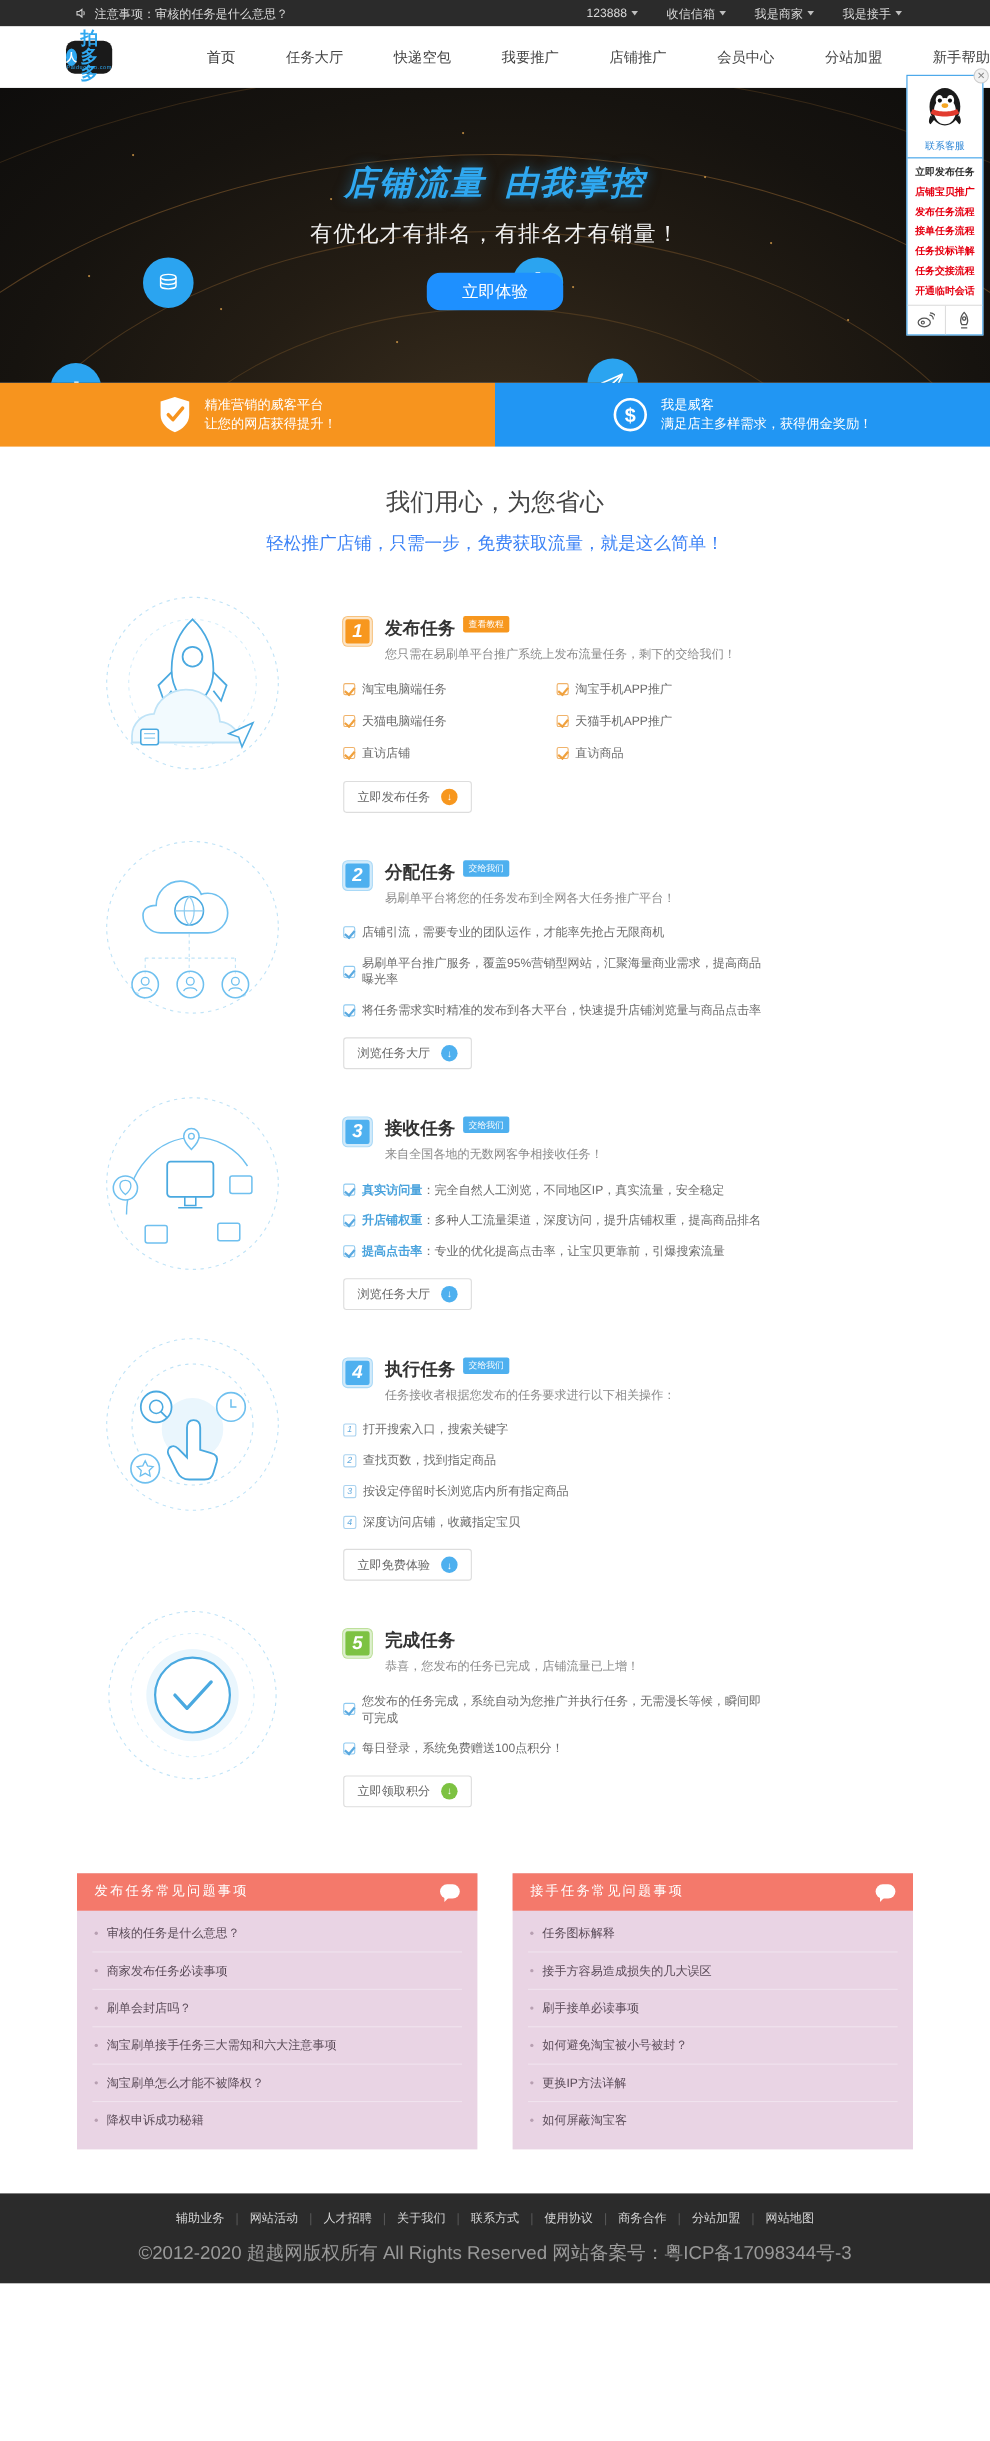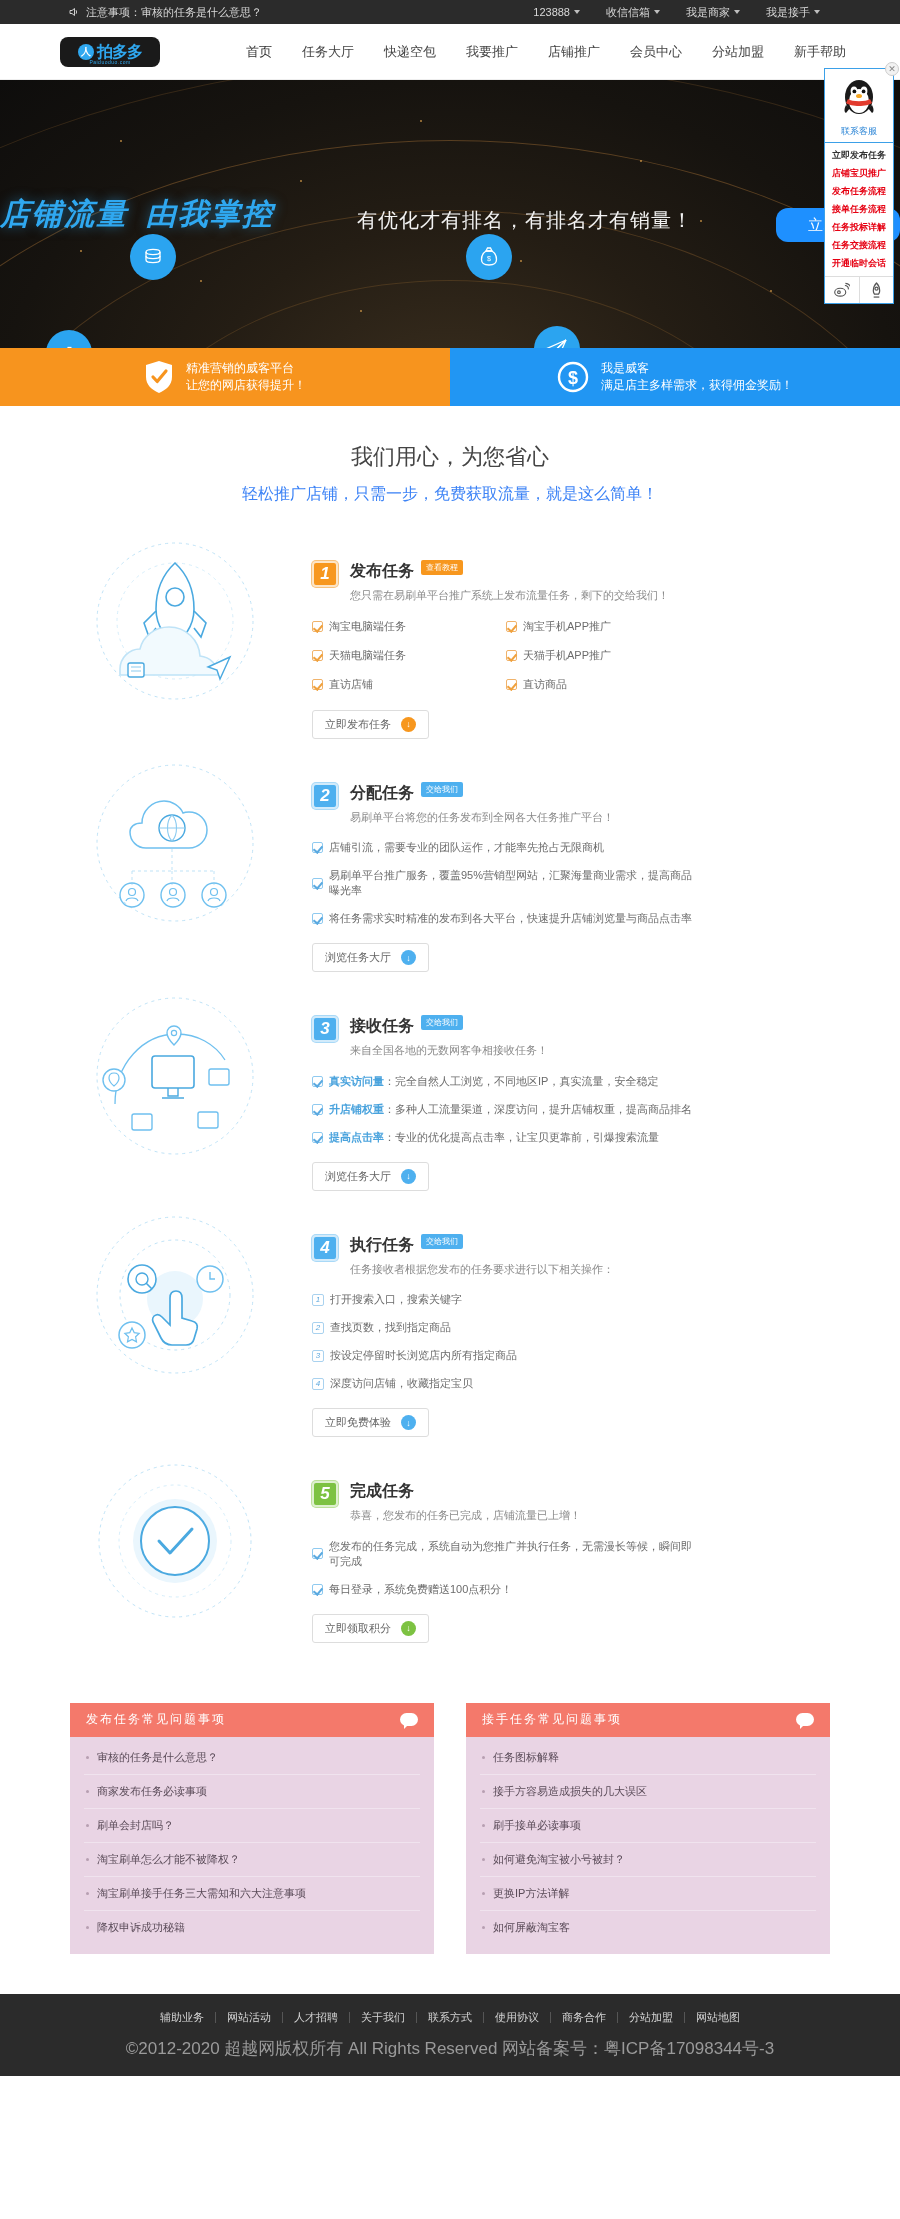--- a/index.html
+++ b/index.html
@@ -32,39 +32,39 @@
     border-bottom: 1px solid #eee; }
   .logo { margin-left: 60px; width: 100px; height: 30px; background: #1a1a1a;
     border-radius: 8px; display: flex; align-items: center; justify-content: center;
     position: relative; }
   .logo-mark { width: 16px; height: 16px; background: #2fa8f0; border-radius: 50%;
     display: flex; align-items: center; justify-content: center; margin-right: 3px; }
   .logo-mark span { color: #fff; font-size: 10px; font-weight: bold; }
   .logo-text { color: #2fa8f0; font-size: 16px; font-weight: bold; letter-spacing: -1px; line-height: 1; }
   .logo-sub { position: absolute; bottom: 2px; left: 0; right: 0; text-align: center;
     color: #2fa8f0; font-size: 5px; letter-spacing: .5px; }
-  .nav { display: flex; align-items: center; gap: 30px; margin-left: 86px; }
+  .nav { display: flex; align-items: center; gap: 46px; margin-left: 86px; }
   .nav-item { font-size: 13px; color: #444; cursor: pointer; white-space: nowrap; }
   .nav-item.active { color: #333; }
 
   
   .hero { height: 268px; position: relative; overflow: hidden;
     background:
       radial-gradient(ellipse at 50% 120%, #3a2e1e 0%, #241d14 38%, #16130f 70%, #0e0d0c 100%);
   }
   .hero-arcs { position: absolute; inset: 0; }
   .hero-arc { position: absolute; border: 1px solid rgba(190,130,60,.38);
     border-radius: 50%; }
   .a1 { width: 1300px; height: 900px; left: -200px; top: 60px; }
   .a2 { width: 1000px; height: 700px; left: -50px; top: 130px; border-color: rgba(190,130,60,.28); }
   .a3 { width: 700px; height: 480px; left: 100px; top: 200px; border-color: rgba(190,130,60,.22); }
   .a4 { width: 1700px; height: 1150px; left: -400px; top: -20px; border-color: rgba(190,130,60,.2); }
   .star { position: absolute; background: #e6a84f; border-radius: 50%; opacity: .75; }
-  .hero-inner { position: relative; height: 100%; display: flex; flex-direction: row;
-    align-items: center; justify-content: space-between; }
+  .hero-inner { position: relative; height: 100%; display: flex; flex-direction: column;
+    align-items: center; justify-content: center; }
   .hero-title { font-size: 30px; font-weight: bold; color: #2fa8f0; letter-spacing: 2px;
     font-style: italic; text-shadow: 0 0 12px rgba(47,168,240,.5); }
   .hero-title .gap { display: inline-block; width: 18px; }
   .hero-sub { font-size: 20px; color: #f2f2f2; margin-top: 12px; letter-spacing: 1px; }
   .hero-btn { margin-top: 22px; width: 124px; height: 34px; background: #1e90ff;
     color: #fff; font-size: 15px; display: flex; align-items: center;
     justify-content: center; cursor: pointer; border: none; border-radius: 12px; }
   .hero-ico { position: absolute; border-radius: 50%; background: #2ba4f0;
     display: flex; align-items: center; justify-content: center; }
   .ico-coins { width: 46px; height: 46px; left: 130px; top: 154px; }
@@ -578,25 +578,25 @@
         <div class="faq-item">
             <i class="dot"></i>
             <span>商家发布任务必读事项</span>
           </div>
         <div class="faq-item">
             <i class="dot"></i>
             <span>刷单会封店吗？</span>
           </div>
         <div class="faq-item">
             <i class="dot"></i>
+            <span>淘宝刷单接手任务三大需知和六大注意事项</span>
+          </div>
+        <div class="faq-item">
+            <i class="dot"></i>
             <span>淘宝刷单怎么才能不被降权？</span>
-          </div>
-        <div class="faq-item">
-            <i class="dot"></i>
-            <span>淘宝刷单接手任务三大需知和六大注意事项</span>
           </div>
         <div class="faq-item">
             <i class="dot"></i>
             <span>降权申诉成功秘籍</span>
           </div>
       </div>
     </div>
     <div class="faq">
       <div class="faq-head">
         <span>接手任务常见问题事项</span>

